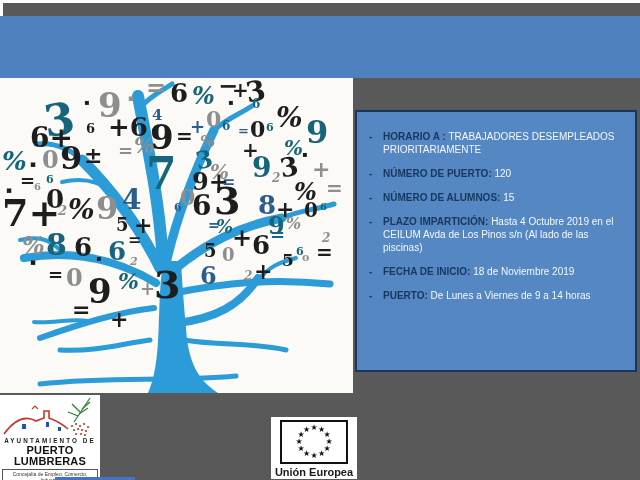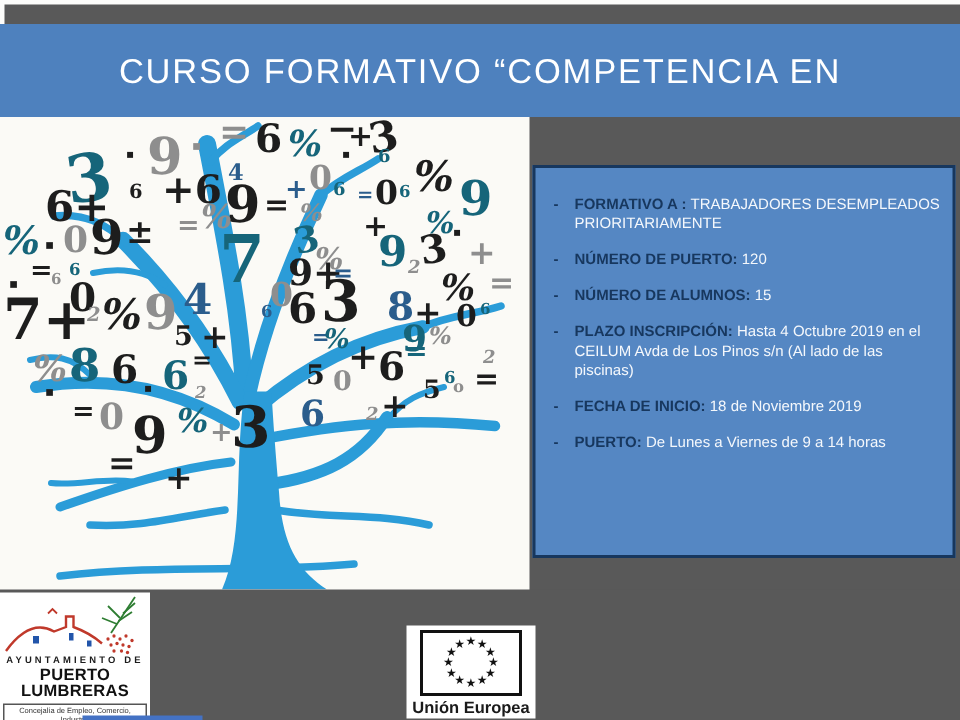--- a/index.html
+++ b/index.html
@@ -59,21 +59,20 @@
   .eu-label{font-size:11px;font-weight:bold;color:#1a1a1a;margin-top:2px;}
 </style>
 </head>
 <body>
 
 <div class="slide">
 
   <div class="topbar"></div>
 
   <div class="titlebar">
-    <span>CURSO FORMATIVO “COMPETENCIA EN</span>
   </div>
 
   <div class="tree-area">
     <svg class="tree-svg" width="353" height="315" viewBox="0 0 353 315">
       <g stroke="#2b9cd8" fill="none" stroke-linecap="round">
         <path d="M163 185 C160 130 150 80 138 18" stroke-width="12"></path>
         <path d="M140 30 C150 18 160 14 172 6" stroke-width="5"></path>
         <path d="M166 186 C176 140 196 90 214 52" stroke-width="9"></path>
         <path d="M214 52 C228 40 240 36 252 28" stroke-width="5"></path>
         <path d="M160 190 C140 150 115 115 82 82" stroke-width="11"></path>
@@ -197,24 +196,24 @@
         <span class="glyph" style="left: 244px; top: 192px; font-size: 12px; color: rgb(142, 142, 142); font-style: italic;">2</span>
         <span class="glyph" style="left: 254px; top: 182px; font-size: 22px; color: rgb(29, 29, 29);">+</span>
       </div>
   </div>
 
   <div class="right-gray"></div>
   <div class="bottom-gray"></div>
 
   <div class="info-panel">
     <ul class="info-list" id="info-list">
-        <li><span class="dash">-</span><span class="lbl">FORMATIVO A : </span><span class="val">TRABAJADORES DESEMPLEADOS PRIORITARIAMENTE</span></li>
+        <li><span class="dash">-</span><span class="lbl">HORARIO A : </span><span class="val">TRABAJADORES DESEMPLEADOS PRIORITARIAMENTE</span></li>
         <li><span class="dash">-</span><span class="lbl">NÚMERO DE PUERTO: </span><span class="val">120</span></li>
         <li><span class="dash">-</span><span class="lbl">NÚMERO DE ALUMNOS: </span><span class="val">15</span></li>
-        <li><span class="dash">-</span><span class="lbl">PLAZO INSCRIPCIÓN: </span><span class="val">Hasta 4 Octubre 2019 en el CEILUM Avda de Los Pinos s/n (Al lado de las piscinas)</span></li>
+        <li><span class="dash">-</span><span class="lbl">PLAZO IMPARTICIÓN: </span><span class="val">Hasta 4 Octubre 2019 en el CEILUM Avda de Los Pinos s/n (Al lado de las piscinas)</span></li>
         <li><span class="dash">-</span><span class="lbl">FECHA DE INICIO: </span><span class="val">18 de Noviembre 2019</span></li>
         <li><span class="dash">-</span><span class="lbl">PUERTO: </span><span class="val">De Lunes a Viernes de 9 a 14 horas</span></li>
       </ul>
   </div>
 
   <div class="logo-box">
     <svg class="logo-art" width="96" height="42" viewBox="0 0 96 42">
       <path d="M2 38 Q18 16 34 25 L42 22 L42 15 L47 15 L47 22 Q58 26 66 33" stroke="#c0392b" stroke-width="1.6" fill="none"></path>
       <path d="M30 13 L33 10 L36 13" stroke="#c0392b" stroke-width="1.2" fill="none"></path>
       <rect x="20" y="28" width="4" height="5" fill="#2255aa"></rect>

